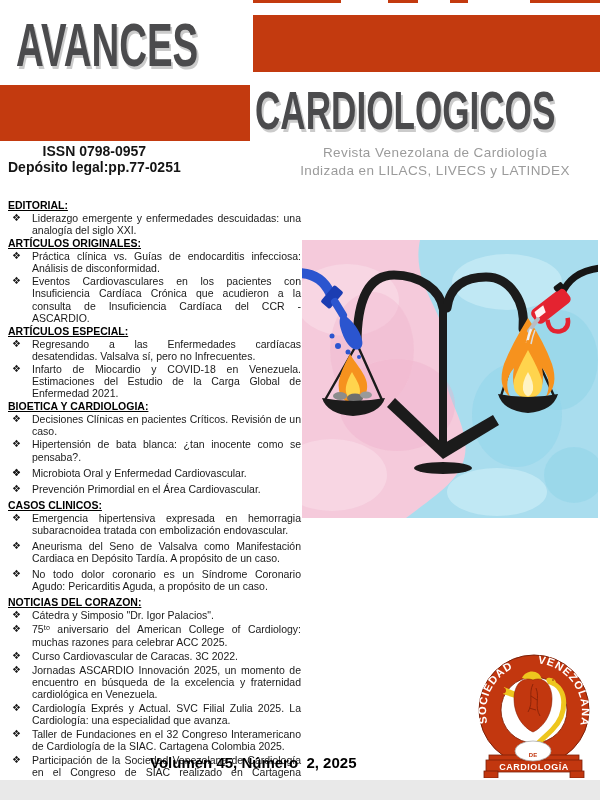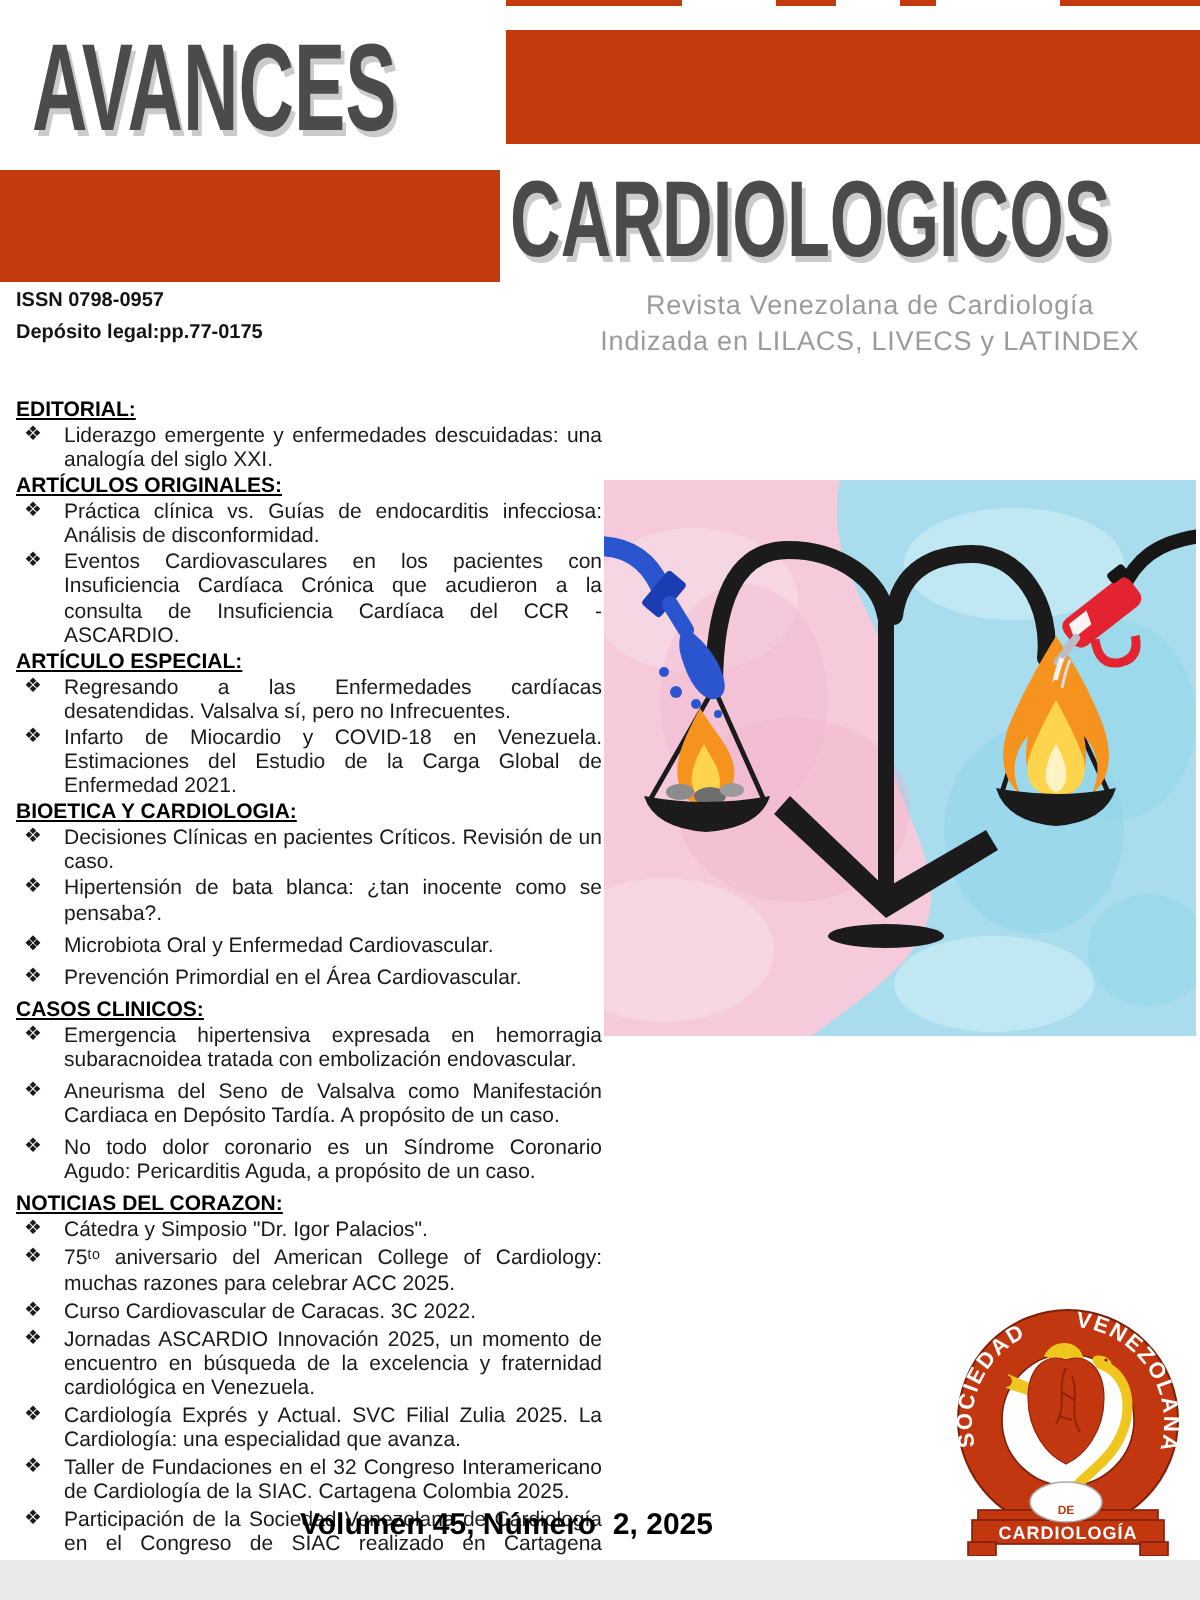--- a/index.html
+++ b/index.html
@@ -9,21 +9,21 @@
   
   .top-dash{position:absolute;top:0;height:3px;background:#c33a0f;}
   .orange-rect-1{position:absolute;left:253px;top:15px;width:347px;height:57px;background:#c33a0f;}
   .orange-rect-2{position:absolute;left:0;top:85px;width:250px;height:56px;background:#c33a0f;}
   .title-avances{position:absolute;left:16px;top:13px;font-size:62px;line-height:64px;font-weight:bold;
         color:#4b4b4d;transform:scaleX(0.62);transform-origin:left top;white-space:nowrap;
         text-shadow:3px 3px 0 rgba(70,70,70,0.28);}
   .title-cardio{position:absolute;left:255px;top:81px;font-size:54px;line-height:58px;font-weight:bold;
         color:#4b4b4d;transform:scaleX(0.65);transform-origin:left top;white-space:nowrap;
         text-shadow:3px 3px 0 rgba(70,70,70,0.28);}
-  .issn-block{position:absolute;left:8px;top:143px;font-size:10px;line-height:16px;font-weight:bold;color:#141414;}
+  .issn-block{position:absolute;left:8px;top:143px;font-size:14px;line-height:16px;font-weight:bold;color:#141414;text-align:center;}
   .subtitle-block{position:absolute;left:280px;top:144px;width:310px;text-align:center;color:#9b9b9b;
         font-size:13.5px;line-height:18px;letter-spacing:0.4px;}
 
   
   .toc{position:absolute;left:8px;top:199px;width:293px;color:#1a1a1a;}
   .toc-heading{font-size:10.5px;line-height:13px;font-weight:bold;text-decoration:underline;color:#000;}
   .toc-item{position:relative;padding-left:24px;text-align:justify;font-size:10.5px;line-height:12.1px;margin:0 0 1px 0;}
   .toc-item .bullet{position:absolute;left:4px;top:0;font-size:10px;}
   .toc-section.spaced .toc-item{margin-bottom:4px;}
   .toc-section.semi .toc-item{margin-bottom:2px;}
@@ -46,40 +46,40 @@
   <span class="top-dash" style="left:450px;width:18px;"></span>
   <span class="top-dash" style="left:530px;width:70px;"></span>
 
   <div class="orange-rect-1"></div>
   <div class="orange-rect-2"></div>
   <div class="title-avances">AVANCES</div>
   <div class="title-cardio">CARDIOLOGICOS</div>
 
   <div class="issn-block">
     <div>ISSN 0798-0957</div>
-    <div>Depósito legal:pp.77-0175</div>
+    <div>Depósito legal:pp.77-0251</div>
   </div>
 
   <div class="subtitle-block">
     <div>Revista Venezolana de Cardiología</div>
     <div>Indizada en LILACS, LIVECS y LATINDEX</div>
   </div>
 
   <div class="toc">
       <div class="toc-section">
         <div class="toc-heading">EDITORIAL:</div>
         <div class="toc-item"><span class="bullet">❖</span><span>Liderazgo emergente y enfermedades descuidadas: una analogía del siglo XXI.</span></div>
       </div>
       <div class="toc-section">
         <div class="toc-heading">ARTÍCULOS ORIGINALES:</div>
         <div class="toc-item"><span class="bullet">❖</span><span>Práctica clínica vs. Guías de endocarditis infecciosa: Análisis de disconformidad.</span></div>
         <div class="toc-item"><span class="bullet">❖</span><span>Eventos Cardiovasculares en los pacientes con Insuficiencia Cardíaca Crónica que acudieron a la consulta de Insuficiencia Cardíaca del CCR - ASCARDIO.</span></div>
       </div>
       <div class="toc-section">
-        <div class="toc-heading">ARTÍCULO ESPECIAL:</div>
+        <div class="toc-heading">ARTÍCULOS ESPECIAL:</div>
         <div class="toc-item"><span class="bullet">❖</span><span>Regresando a las Enfermedades cardíacas desatendidas. Valsalva sí, pero no Infrecuentes.</span></div>
         <div class="toc-item"><span class="bullet">❖</span><span>Infarto de Miocardio y COVID-18 en Venezuela. Estimaciones del Estudio de la Carga Global de Enfermedad 2021.</span></div>
       </div>
       <div class="toc-section">
         <div class="toc-heading">BIOETICA Y CARDIOLOGIA:</div>
         <div class="toc-item"><span class="bullet">❖</span><span>Decisiones Clínicas en pacientes Críticos. Revisión de un caso.</span></div>
       </div>
       <div class="toc-section spaced">
         <div class="toc-item"><span class="bullet">❖</span><span>Hipertensión de bata blanca: ¿tan inocente como se pensaba?.</span></div>
         <div class="toc-item"><span class="bullet">❖</span></div>

